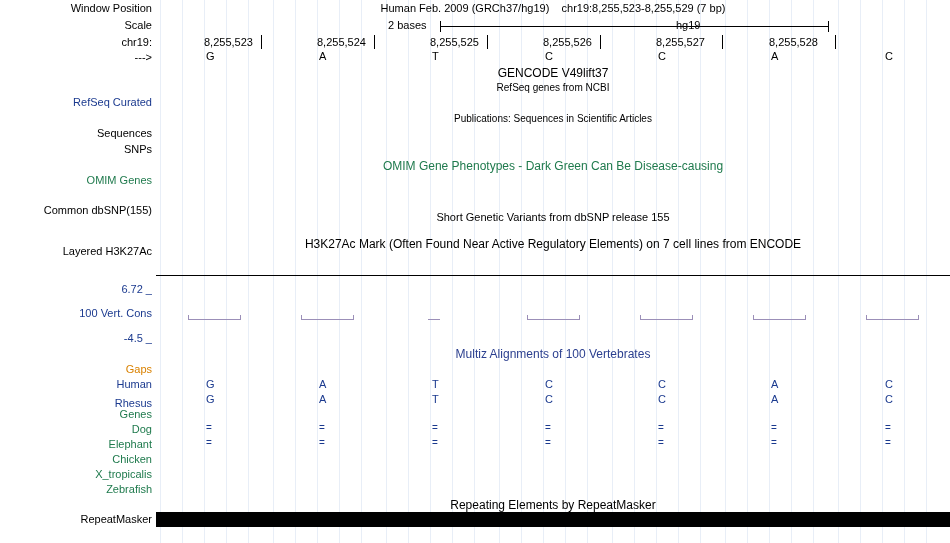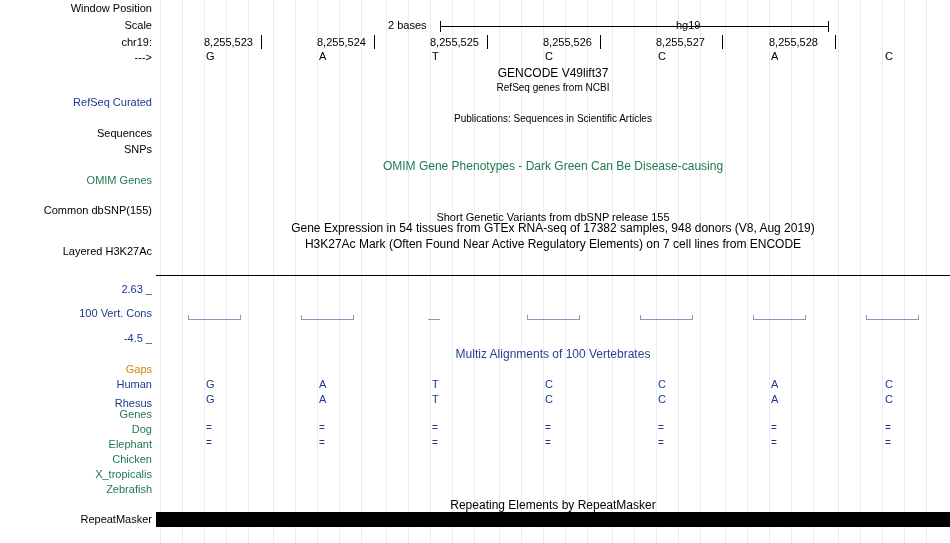--- a/index.html
+++ b/index.html
@@ -62,21 +62,21 @@
     <div class="lbl" style="top:36px;">chr19:</div>
     <div class="lbl" style="top:51px;">---&gt;</div>
 
     <div class="lbl" style="top:96px;color:#1b3a8f;">RefSeq Curated</div>
     <div class="lbl" style="top:127px;">Sequences</div>
     <div class="lbl" style="top:143px;">SNPs</div>
     <div class="lbl" style="top:174px;color:#1f7a4d;">OMIM Genes</div>
     <div class="lbl" style="top:204px;">Common dbSNP(155)</div>
     <div class="lbl" style="top:245px;">Layered H3K27Ac</div>
 
-    <div class="lbl" style="top:283px;color:#1b3a8f;">2.63 _</div>
+    <div class="lbl" style="top:283px;color:#1b3a8f;">6.72 _</div>
     <div class="lbl" style="top:307px;color:#1b3a8f;">100 Vert. Cons</div>
     <div class="lbl" style="top:307px;left:0;width:152px;"></div>
     <div class="lbl" style="top:332px;color:#1b3a8f;">-4.5 _</div>
 
     <div class="lbl" style="top:363px;color:#d98100;">Gaps</div>
 
     <div class="lbl" style="top:378px;color:#1b3a8f;">Human</div>
     <div class="lbl" style="top:397px;color:#1b3a8f;">Rhesus</div>
     <div class="lbl" style="top:408px;color:#1f7a4d;">Genes</div>
     <div class="lbl" style="top:423px;color:#1f7a4d;">Dog</div>
@@ -119,20 +119,25 @@
     <div class="vline" style="left:591px;"></div>
     <div class="vline" style="left:613px;"></div>
     <div class="vline" style="left:635px;"></div>
     <div class="vline" style="left:657px;"></div>
     <div class="vline" style="left:682px;"></div>
     <div class="vline" style="left:704px;"></div>
     <div class="vline" style="left:726px;"></div>
     <div class="vline" style="left:748px;"></div>
     <div class="vline" style="left:770px;"></div>
 
+    <div class="ctr" style="top:2px;">
+      <span>Human Feb. 2009 (GRCh37/hg19)</span>
+      &nbsp;&nbsp;
+      <span>chr19:8,255,523-8,255,529 (7 bp)</span>
+    </div>
 
     <div style="position:absolute;top:19px;left:0;width:794px;height:13px;">
       <div style="position:absolute;left:232px;top:0;font-size:11px;">2 bases</div>
       <div style="position:absolute;left:284px;top:7px;width:389px;height:1px;background:#000;"></div>
       <div class="tick" style="left:284px;top:2px;height:11px;"></div>
       <div class="tick" style="left:672px;top:2px;height:11px;"></div>
       <div style="position:absolute;left:520px;top:0;font-size:11px;">hg19</div>
     </div>
 
     <div style="position:absolute;top:36px;left:0;width:794px;height:14px;text-align:right;">
@@ -162,21 +167,20 @@
 
     <div class="ctr" style="top:66px;font-size:12px;">GENCODE V49lift37</div>
     <div class="ctr" style="top:82px;font-size:10px;">RefSeq genes from NCBI</div>
 
     <div class="ctr" style="top:113px;font-size:10px;">Publications: Sequences in Scientific Articles</div>
 
     <div class="ctr" style="top:159px;font-size:12px;color:#1f7a4d;">OMIM Gene Phenotypes - Dark Green Can Be Disease-causing</div>
 
     <div class="ctr" style="top:191px;font-size:11px;margin-top:20px;">Short Genetic Variants from dbSNP release 155</div>
 
-    <div class="ctr" style="top:221px;font-size:12px;">Gene Expression in 54 tissues from GTEx RNA-seq of 17382 samples, 948 donors (V8, Aug 2019)</div>
 
     <div class="ctr" style="top:237px;font-size:12px;">H3K27Ac Mark (Often Found Near Active Regulatory Elements) on 7 cell lines from ENCODE</div>
 
     <div class="hsep" style="top:275px;"></div>
 
 
     <div style="position:absolute;top:310px;left:0;width:794px;height:20px;">
       <div class="cons-dash" style="left:32px;top:9px;width:52px;"></div>
       <div class="cons-tick" style="left:32px;top:5px;height:5px;"></div>
       <div class="cons-tick" style="left:84px;top:5px;height:5px;"></div>

